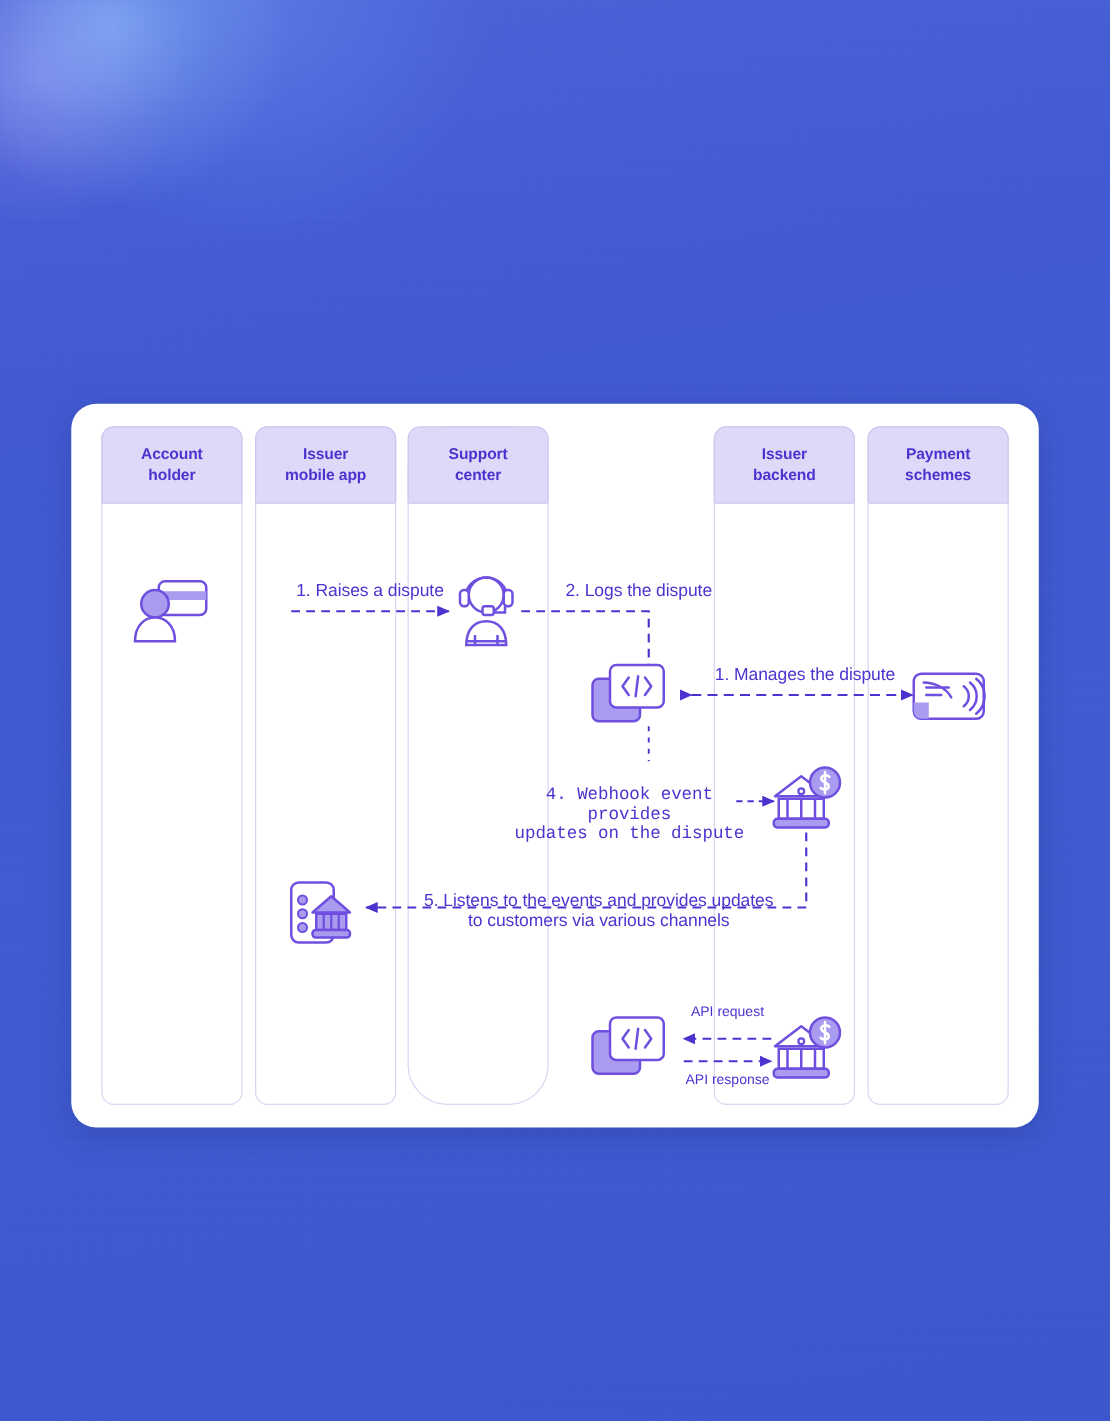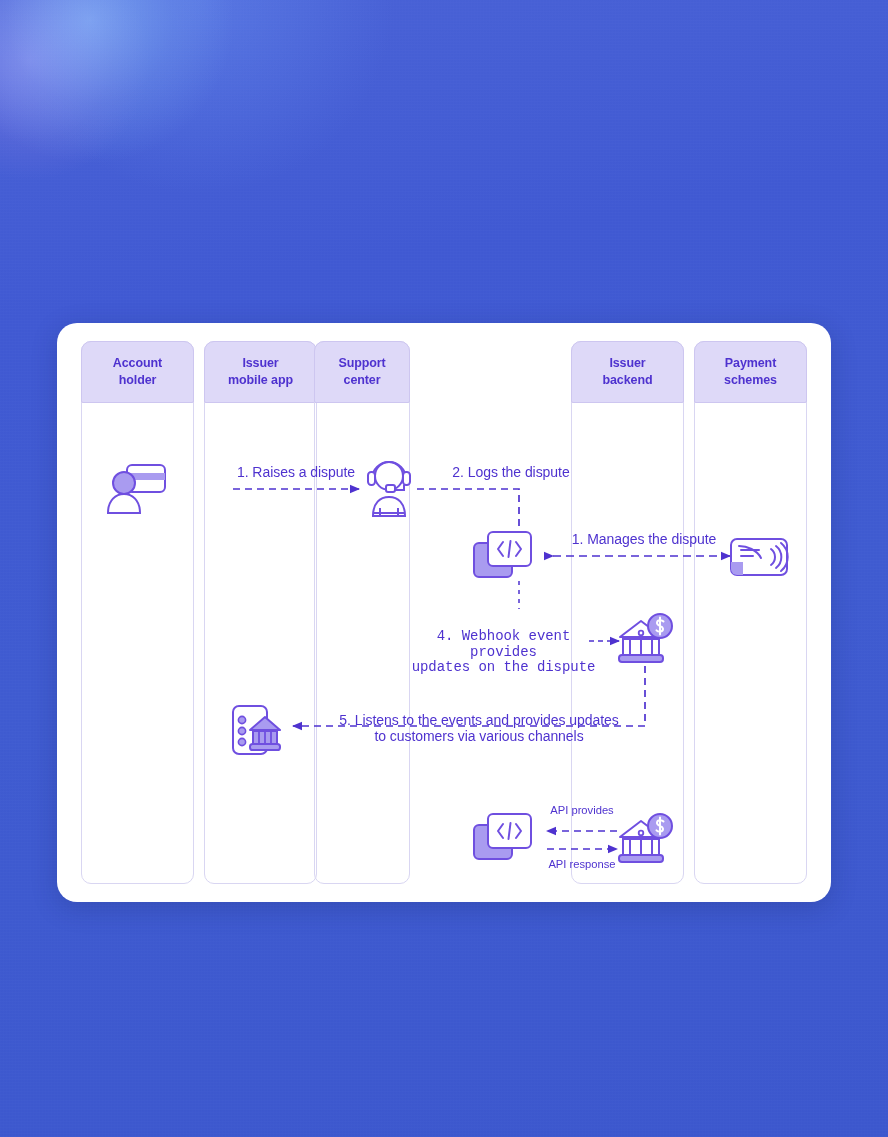--- a/index.html
+++ b/index.html
@@ -138,21 +138,21 @@
         <span>Account
 holder</span>
       </div>
     </div>
     <div class="lane" style="left:123px; width:113px;">
       <div class="lane-header">
         <span>Issuer
 mobile app</span>
       </div>
     </div>
-    <div class="lane" style="left:233px; width:96px;">
+    <div class="lane" style="left:245px; width:113px;border-radius:32px;">
       <div class="lane-header">
         <span>Support
 center</span>
       </div>
     </div>
     <div class="lane" style="left:490px; width:113px;">
       <div class="lane-header">
         <span>Issuer
 backend</span>
       </div>
@@ -283,19 +283,19 @@
       <div class="step-label" style="left:345px; top:124px; width:170px;">2. Logs the dispute</div>
 
       <div class="step-label" style="left:478px; top:191px; width:170px;">1. Manages the dispute</div>
 
       <div class="step-label" style="left:330px; top:288px; width:185px;font-family:Liberation Mono, monospace;">4. Webhook event provides
 updates on the dispute</div>
 
       <div class="step-label" style="left:248px; top:372px; width:300px;">5. Listens to the events and provides updates
 to customers via various channels</div>
 
-      <div class="small-label" style="left:441px; top:462px; width:120px;">API provides</div>
+      <div class="small-label" style="left:441px; top:462px; width:120px;">API request</div>
 
       <div class="small-label" style="left:441px; top:516px; width:120px;">API response</div>
 
     </div>
   </div>
 </div>
 
 </body></html>

